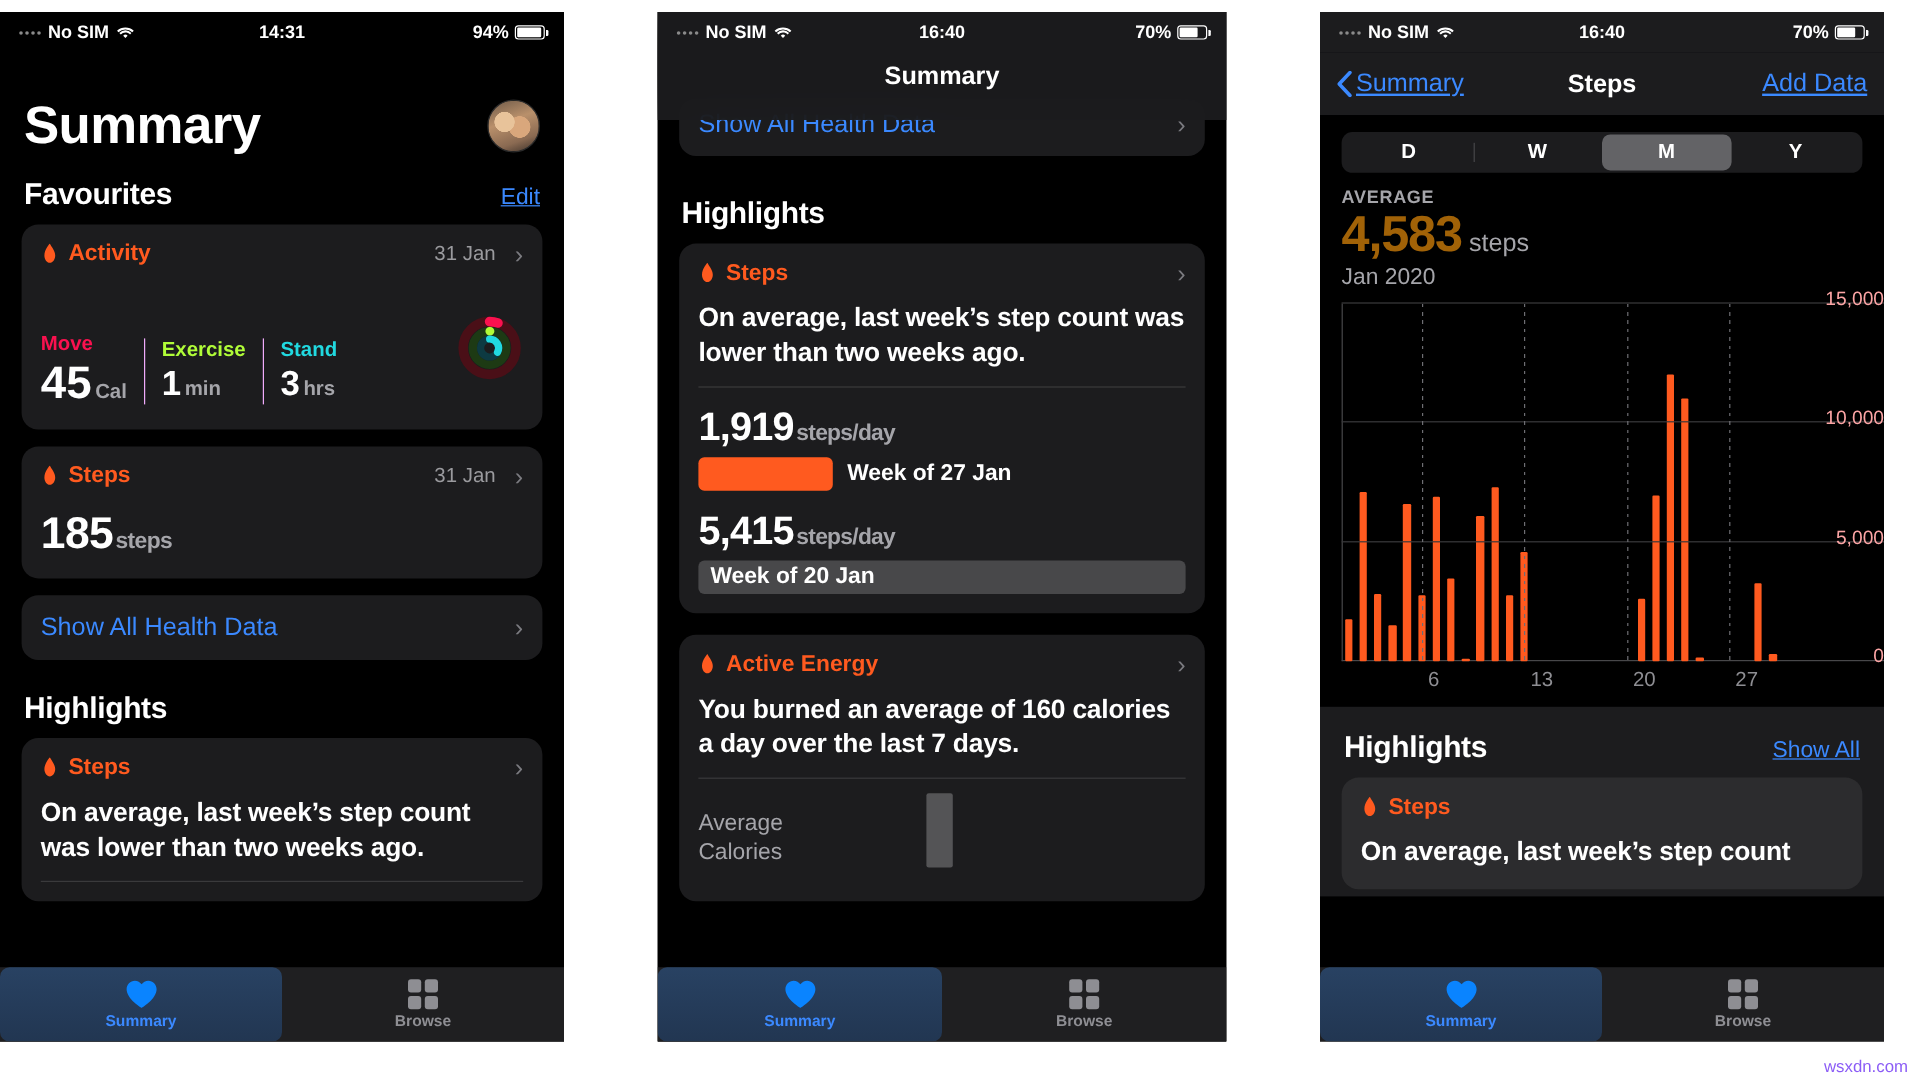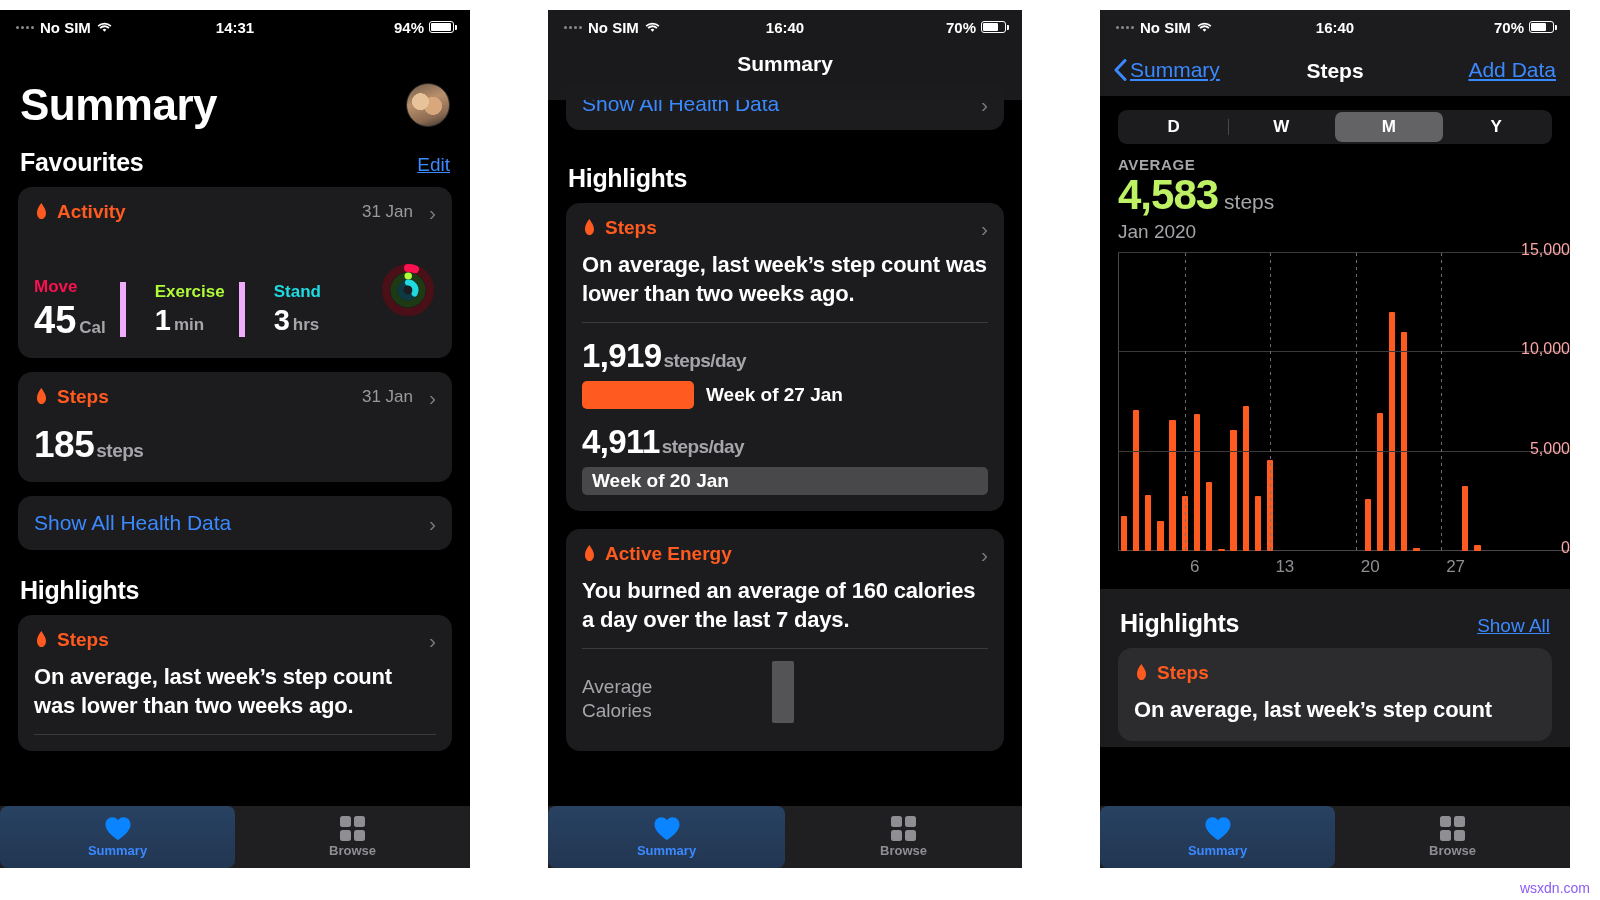--- a/index.html
+++ b/index.html
@@ -85,21 +85,21 @@
   }
   .cardhead { display:flex; align-items:center; gap:8px; }
   .cardtitle { color:#ff5a1f; font-size:19px; font-weight:700; }
   .carddate { margin-left:auto; color:#9a9a9e; font-size:17px; }
   .chev { color:#7b7b80; font-size:21px; line-height:1; margin-left:8px; font-weight:400; }
   .flame { width:15px; height:19px; flex:none; }
 
   
   .actrow { display:flex; align-items:center; margin-top:14px; }
   .actcol { padding-right:14px;margin-top:40px; }
-  .actcol + .actcol { border-left:6px solid #f0abfc; padding-left:29px; }
+  .actcol + .actcol { border-left:1px solid #f0abfc; padding-left:14px; }
   .actlabel { font-size:17px; font-weight:700; }
   .c-move { color:#fa114f; }
   .c-ex   { color:#b0fc38; }
   .c-st   { color:#21d9e0; }
   .actval { margin-top:2px; font-size:29px; font-weight:700; }
   .actval span { font-size:17px; font-weight:600; color:#a5a5aa; margin-left:3px; }
   .rings { margin-left:auto; width:56px; height:56px; flex:none; }
 
   .bignum { margin-top:16px; font-size:37px; font-weight:700; letter-spacing:-0.5px; }
   .bignum span { font-size:19px; font-weight:600; color:#a5a5aa; margin-left:2px; }
@@ -354,21 +354,21 @@
         </div>
         <div class="hl-body">On average, last week’s step count was lower than two weeks ago.</div>
         <div class="divider"></div>
 
         <div class="cmpnum"><span style="font-size:33px;font-weight:700;color:#fff;margin:0">1,919</span><span>steps/day</span></div>
         <div class="cmprow">
           <div class="cmpbar orange"></div>
           <span class="cmplabel">Week of 27 Jan</span>
         </div>
 
-        <div class="cmpnum"><span style="font-size:33px;font-weight:700;color:#fff;margin:0">4,911</span><span>steps/day</span></div>
+        <div class="cmpnum"><span style="font-size:33px;font-weight:700;color:#fff;margin:0">5,415</span><span>steps/day</span></div>
         <div class="cmprow">
           <div class="cmpbar grey">
             <span class="cmplabel">Week of 20 Jan</span>
           </div>
         </div>
       </div>
 
       <div class="card" style="margin-top:18px">
         <div class="cardhead">
           <svg class="flame" viewBox="0 0 15 19">
@@ -476,21 +476,21 @@
         <div class="seg">
           <div class="segitem">D</div>
           <div class="segitem div">W</div>
           <div class="segitem sel">M</div>
           <div class="segitem">Y</div>
         </div>
       </div>
 
       <div class="stat">
         <div class="lab">AVERAGE</div>
-        <div class="val"><span style="font-size:42px;font-weight:600;color:#bef264;margin:0;letter-spacing:-1px">4,583</span><span>steps</span></div>
+        <div class="val"><span style="font-size:42px;font-weight:600;color:#a16207;margin:0;letter-spacing:-1px">4,583</span><span>steps</span></div>
         <div class="sub">Jan 2020</div>
       </div>
 
       <div class="chartbox">
         <div class="plot" id="plot">
           <div class="yaxis"></div>
           <div class="axisline"></div>
           <div class="bars" id="bars">
               <div class="bar" style="left: 0.709677%; width: 1.67742%; height: 34.7667px;"></div>
               <div class="bar" style="left: 3.93548%; width: 1.67742%; height: 141.053px;"></div>

